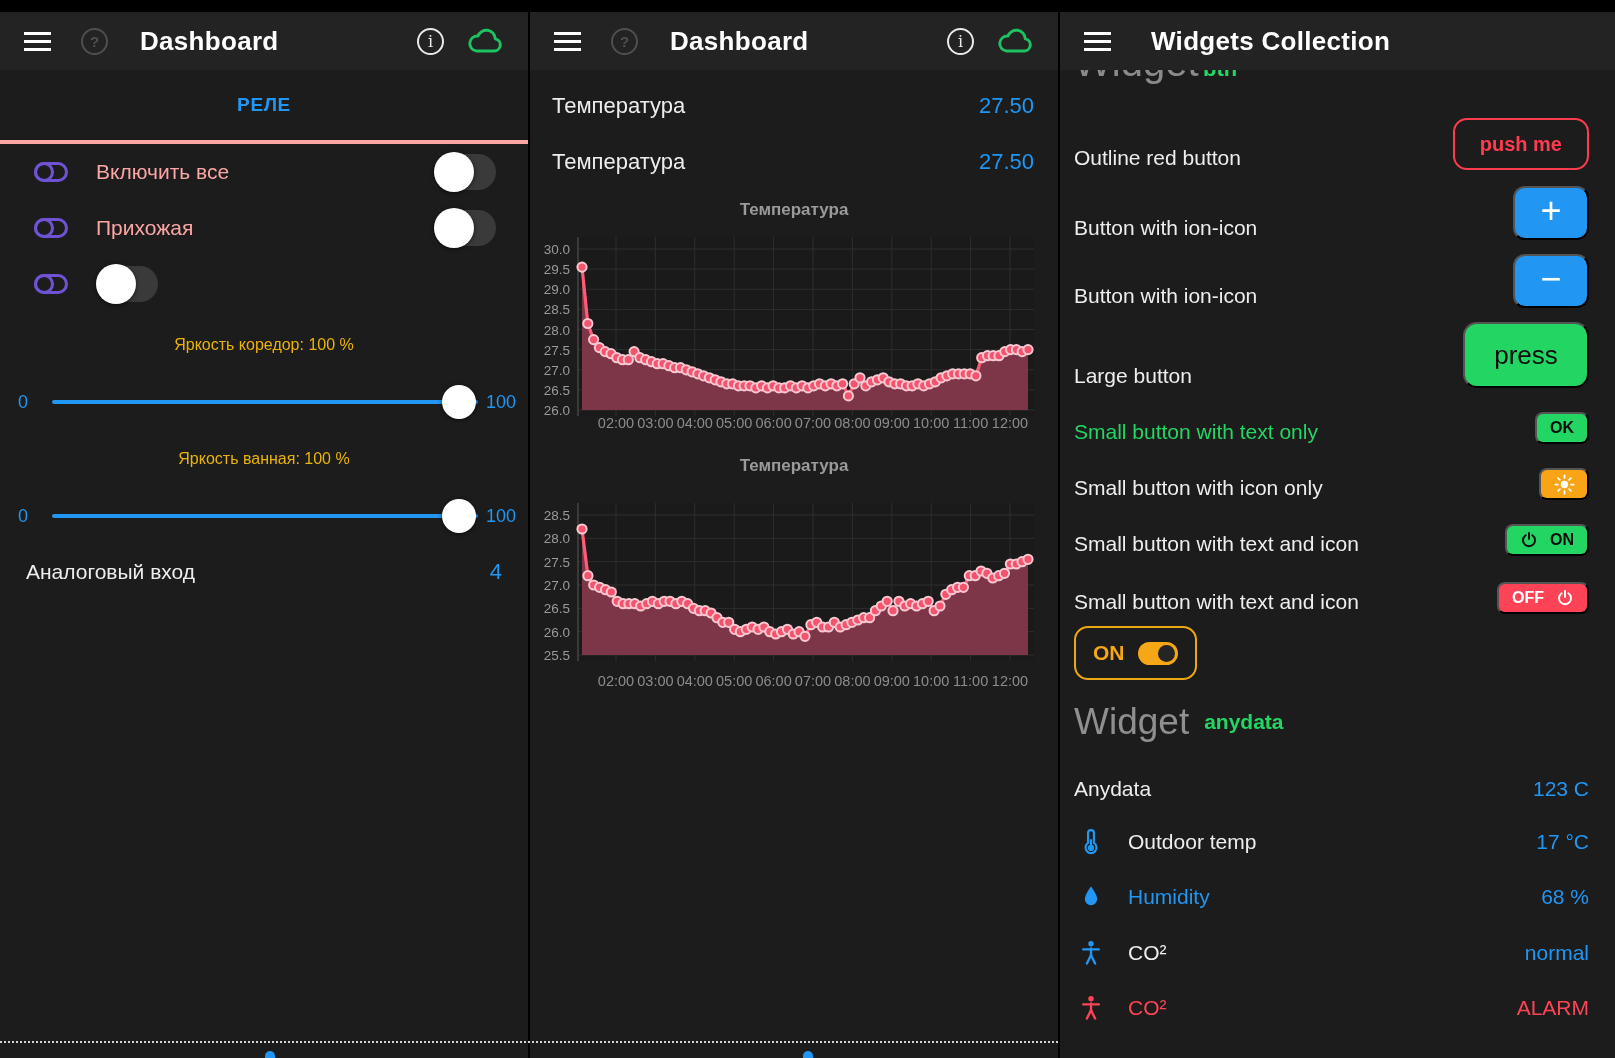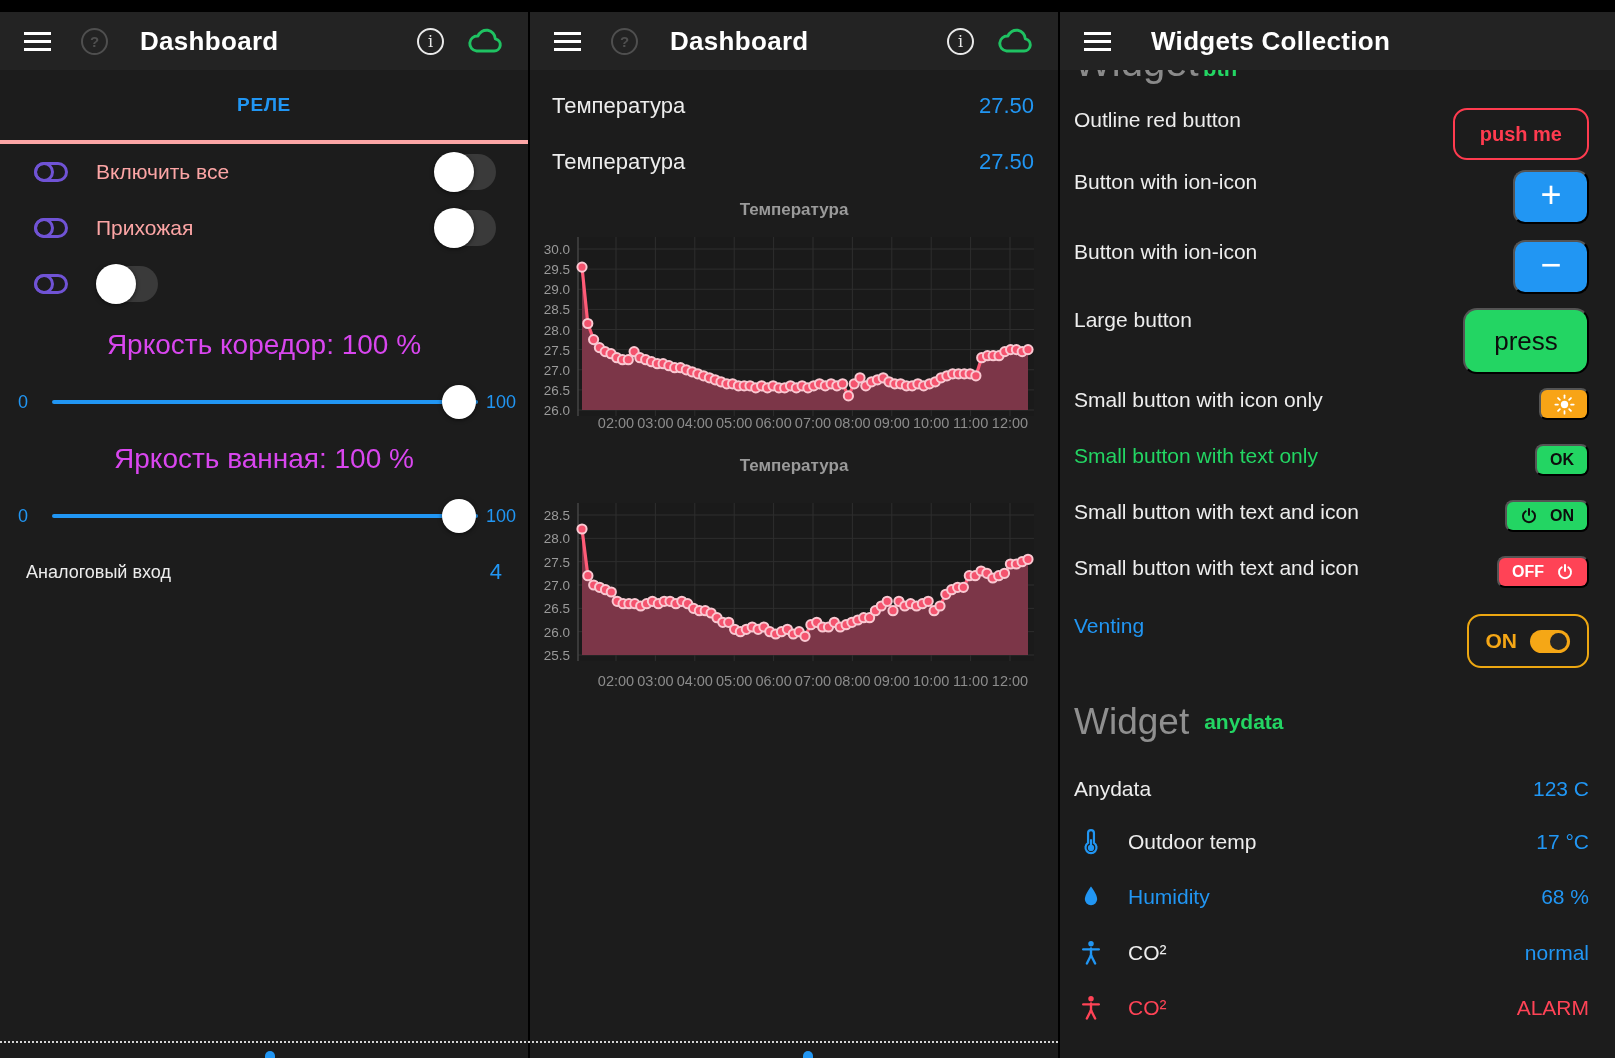--- a/index.html
+++ b/index.html
@@ -24,46 +24,46 @@
   
   .tabs { display:flex; height:74px; }
   .tab { flex:1; display:flex; align-items:center; justify-content:center; font-size:19px; font-weight:700; letter-spacing:.6px; color:#9b9b9b; cursor:pointer; }
   .tab.active { color:#2196f3; border-bottom:4px solid #fca5a5; }
   .srow { height:56px; display:flex; align-items:center; padding:0 30px 0 34px; }
   .toggle-ic { margin-right:28px; display:flex; flex:0 0 auto; }
   .srow-label { flex:1; color:#fca5a5; font-size:21px; }
   .sw { position:relative; width:64px; height:40px; cursor:pointer; flex:0 0 auto; }
   .sw-track { position:absolute; left:2px; top:2px; width:60px; height:36px; border-radius:18px; background:#3a3a3a; }
   .sw-knob { position:absolute; left:0; top:0; width:40px; height:40px; border-radius:50%; background:#fff; box-shadow:0 1px 4px rgba(0,0,0,.6); }
-  .redlabel { height:66px; display:flex; align-items:center; justify-content:center; color:#d946ef; font-size:28px; }
+  .redlabel { height:66px; display:flex; align-items:center; justify-content:center; color:#eab308; font-size:16px; }
   .slider { height:48px; display:flex; align-items:center; padding:0 12px 0 18px; }
   .sl-min,.sl-max { color:#2196f3; font-size:18px; flex:0 0 auto; }
   .sl-min { width:30px; }
   .sl-max { margin-left:4px; }
   .sl-track { position:relative; flex:1; height:34px; margin:0 4px; cursor:pointer; }
   .sl-line { position:absolute; left:0; right:0; top:15px; height:4px; background:#2196f3; border-radius:2px; }
   .sl-knob { position:absolute; right:2px; top:0; width:34px; height:34px; border-radius:50%; background:#fff; box-shadow:0 1px 4px rgba(0,0,0,.6); }
   .vrow { height:64px; display:flex; align-items:center; padding:0 26px; }
-  .vrow-label { flex:1; color:#ededed; font-size:18px; }
+  .vrow-label { flex:1; color:#ededed; font-size:21px; }
   .vrow-value { color:#2196f3; font-size:22px; }
 
   
   .mrows { margin-top:8px; }
   .mrow { height:56px; display:flex; align-items:center; padding:0 24px 0 22px; }
   .mrow-label { flex:1; color:#ededed; font-size:22px; }
   .mrow-value { color:#2196f3; font-size:22px; }
   .chart-title { position:absolute; left:0; width:100%; text-align:center; color:#9a9a9a; font-size:17px; font-weight:700; }
   .chart { position:absolute; left:0; }
 
   
   .clip { height:28px; overflow:hidden; padding-left:14px; }
   .clip-inner { transform:translateY(-30px); white-space:nowrap; }
   .clip-title { font-size:40px; color:#8a8a8a; }
   .clip-sub { font-size:22px; color:#23d563; font-weight:700; }
-  .wrow { display:flex; align-items:flex-start; padding:0 26px 0 14px; }
+  .wrow { display:flex; align-items:flex-end; padding:0 26px 0 14px; }
   .wrow-label { flex:1; color:#ededed; font-size:21px; }
   .wrow-label.green { color:#23d563; }
   .wrow-label.blue { color:#2196f3; }
   .btn-outline-red { border:2px solid #ff3b4f; color:#ff3b4f; border-radius:14px; height:52px; padding:0 25px; font-size:20px; font-weight:700; background:transparent; display:flex; align-items:center; cursor:pointer; }
   .btn-blue { width:76px; height:54px; border-radius:12px; background:#2196f3; color:#fff; font-size:36px; font-weight:400; display:flex; align-items:center; justify-content:center; cursor:pointer; line-height:0; padding-bottom:4px; }
   .btn-green-lg { width:126px; height:66px; border-radius:14px; background:#23d563; color:#0d0d0d; font-size:26px; display:flex; align-items:center; justify-content:center; cursor:pointer; }
   .btn-sm { height:32px; border-radius:8px; display:inline-flex; align-items:center; justify-content:center; padding:0 13px; font-size:16px; font-weight:700; cursor:pointer; }
   .btn-sm.orange { background:#f8a416; width:50px; padding:0; }
   .btn-sm.green { background:#23d563; color:#0d0d0d; }
   .btn-sm.red { background:#ff4356; color:#fff; }
@@ -470,20 +470,25 @@
           <span>−</span>
         </button>
     </div>
 
     <div class="wrow" style="height:80px">
       <span class="wrow-label">Large button</span>
       <button class="btn-green-lg">press</button>
     </div>
 
     <div class="wrow" style="height:56px">
+      <span class="wrow-label green">Small button with text only</span>
+      <button class="btn-sm green">OK</button>
+    </div>
+
+    <div class="wrow" style="height:56px">
       <span class="wrow-label">Small button with icon only</span>
       <button class="btn-sm orange">
         <span style="display:flex">
           <svg viewBox="0 0 24 24" width="21" height="21">
               <circle cx="12" cy="12" r="4.2" fill="#fff"></circle>
               <g stroke="#fff" stroke-width="2" stroke-linecap="round">
                 <line x1="12" y1="1.5" x2="12" y2="4.5"></line>
                 <line x1="12" y1="19.5" x2="12" y2="22.5"></line>
                 <line x1="1.5" y1="12" x2="4.5" y2="12"></line>
                 <line x1="19.5" y1="12" x2="22.5" y2="12"></line>
@@ -491,25 +496,20 @@
                 <line x1="17.3" y1="17.3" x2="19.4" y2="19.4"></line>
                 <line x1="4.6" y1="19.4" x2="6.7" y2="17.3"></line>
                 <line x1="17.3" y1="6.7" x2="19.4" y2="4.6"></line>
               </g>
             </svg>
         </span>
       </button>
     </div>
 
     <div class="wrow" style="height:56px">
-      <span class="wrow-label green">Small button with text only</span>
-      <button class="btn-sm green">OK</button>
-    </div>
-
-    <div class="wrow" style="height:56px">
       <span class="wrow-label">Small button with text and icon</span>
       <button class="btn-sm green">
         <span style="display:flex">
           <svg viewBox="0 0 24 24" width="18" height="18" fill="none" stroke="#0d0d0d" stroke-width="2.6" stroke-linecap="round">
               <path d="M12 2.5 v8"></path>
               <path d="M7.6 5.6 a8 8 0 1 0 8.8 0"></path>
             </svg>
         </span>
         <span class="gap"></span>
         <span>ON</span>
@@ -524,21 +524,20 @@
         <span style="display:flex">
           <svg viewBox="0 0 24 24" width="18" height="18" fill="none" stroke="#fff" stroke-width="2.6" stroke-linecap="round">
               <path d="M12 2.5 v8"></path>
               <path d="M7.6 5.6 a8 8 0 1 0 8.8 0"></path>
             </svg>
         </span>
       </button>
     </div>
 
     <div class="wrow" style="height:66px">
-      <span class="wrow-label blue">Venting</span>
       <button class="venting-btn">
         <span>ON</span>
         <span class="vt"></span>
       </button>
     </div>
 
     <div class="sec">
       <span class="sec-title">Widget</span>
       <span class="sec-sub">anydata</span>
     </div>

